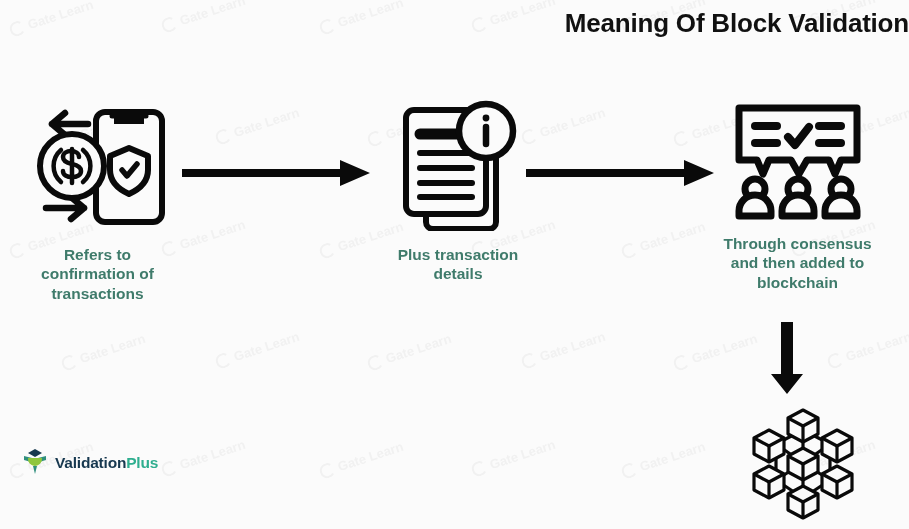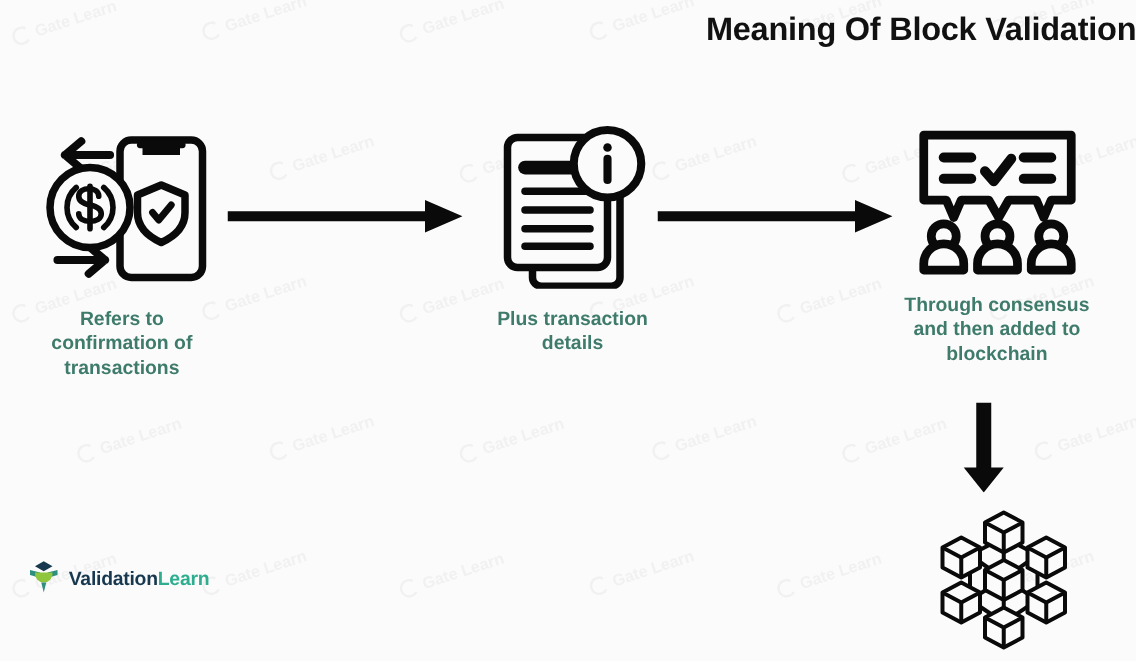--- a/index.html
+++ b/index.html
@@ -415,17 +415,17 @@
 
         <path d="M2 9 L10 11 L9 15 L2 13 z" fill="#2f8f7d"></path>
         <path d="M24 9 L16 11 L17 15 L24 13 z" fill="#2f8f7d"></path>
 
         <path d="M6 11 h14 a7 7 0 0 1 -7 8 a7 7 0 0 1 -7 -8 z" fill="#8fc63d"></path>
 
         <path d="M11 19 h4 l-2 8 z" fill="#2f8f7d"></path>
       </svg>
     </span>
     <span id="brand-wordmark">
-      <span class="brand-part-a">Validation</span><span class="brand-part-b">Learn</span>
+      <span class="brand-part-a">Validation</span><span class="brand-part-b">Plus</span>
     </span>
   </div>
 
 </div>
 
 </body></html>

